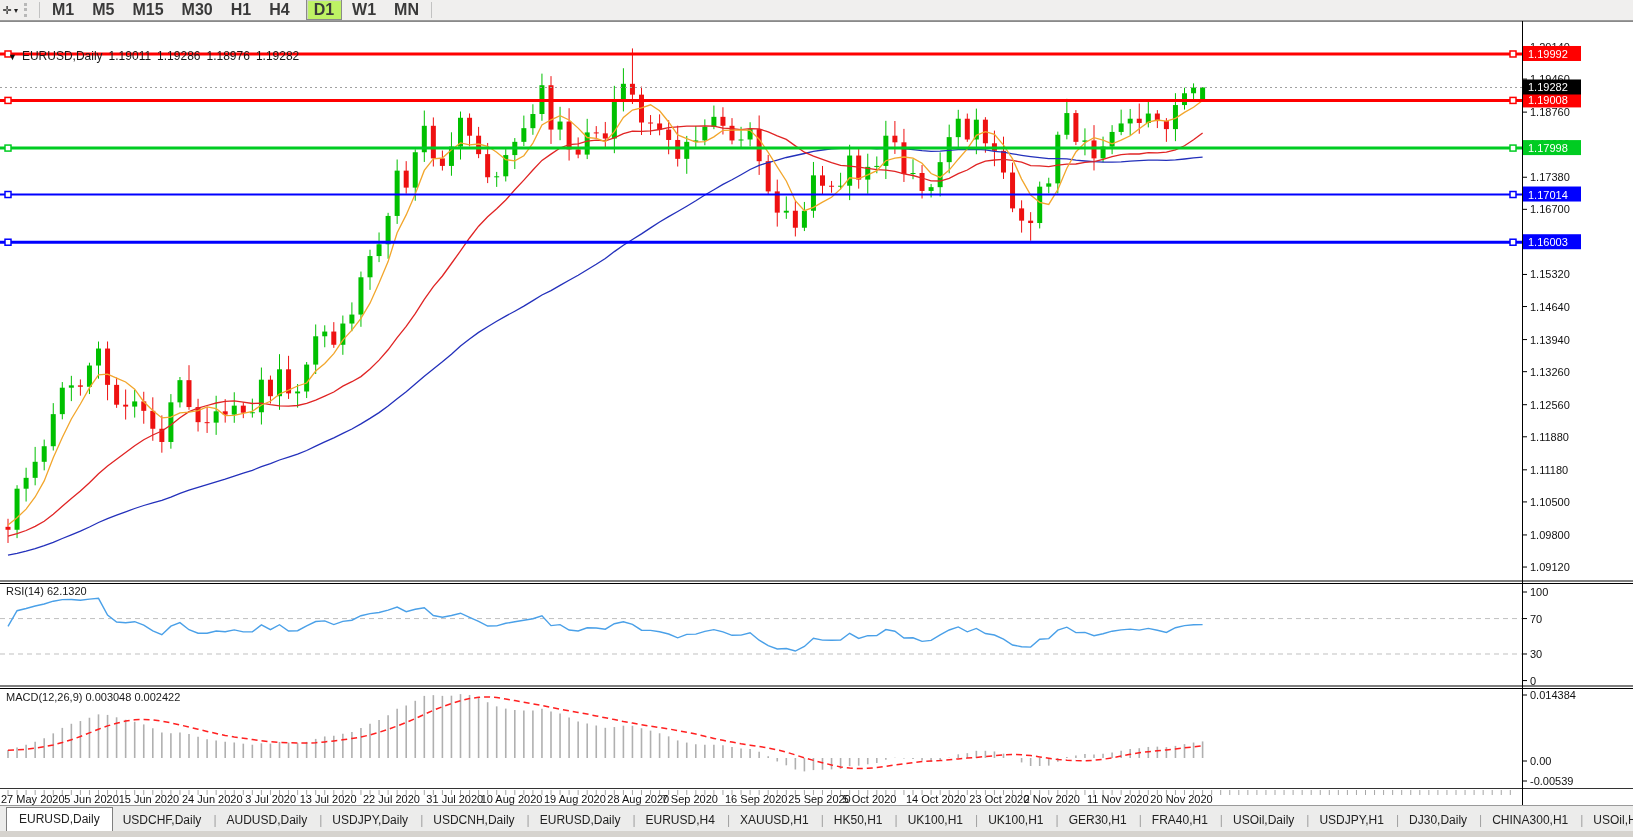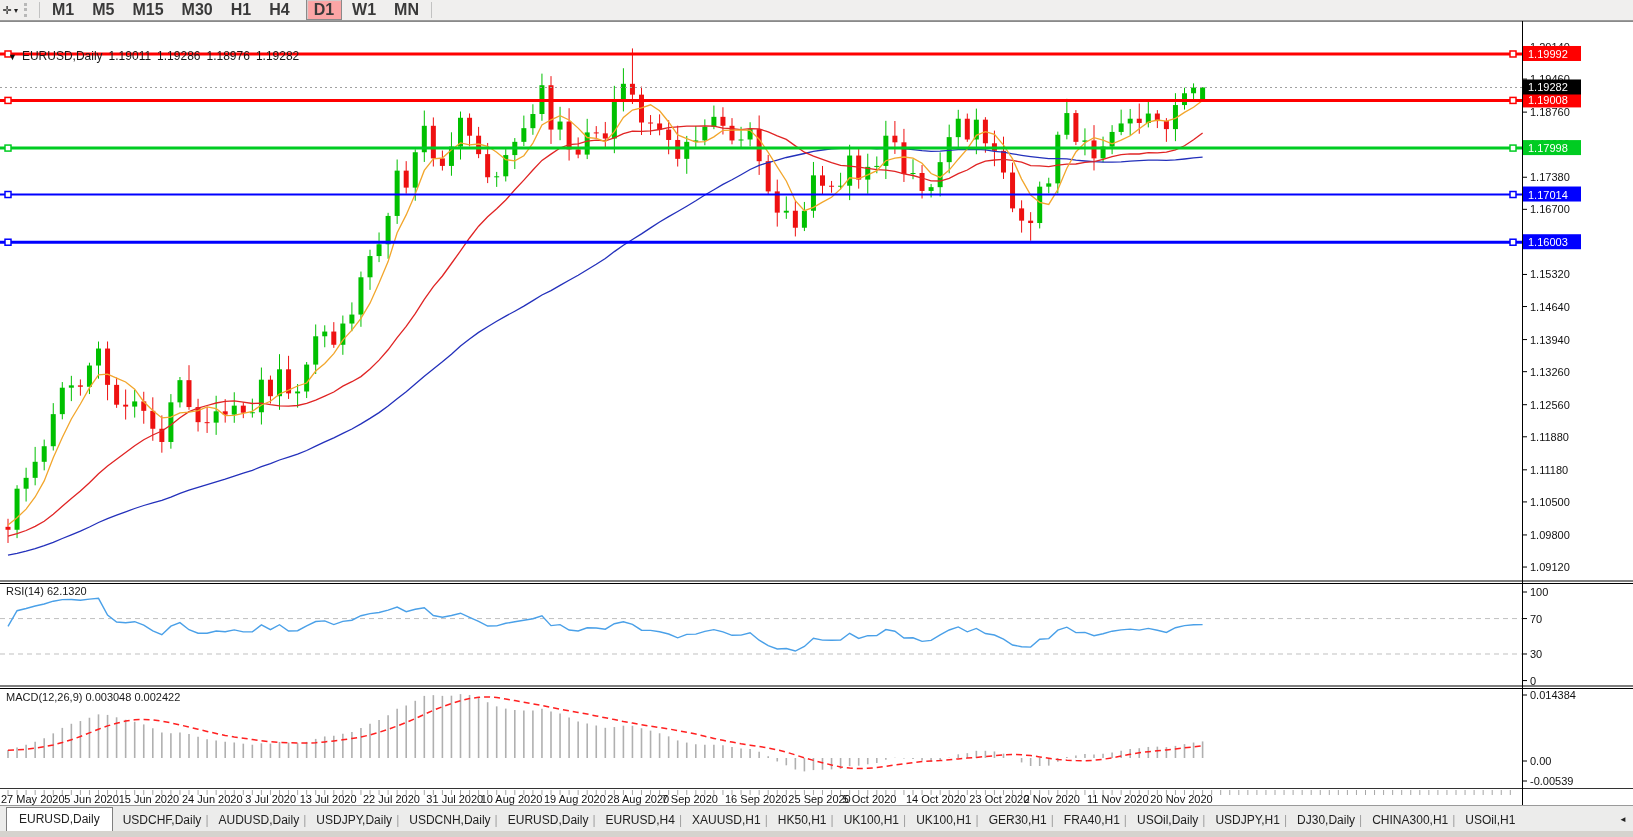--- a/index.html
+++ b/index.html
@@ -6,36 +6,36 @@
     font-family:"Liberation Sans",sans-serif;}
   #app{position:relative;width:1633px;height:837px;background:#fff;}
   
   #toolbar{position:absolute;left:0;top:0;width:1633px;height:20px;background:#f0efee;
     border-bottom:1px solid #9a9a9a;display:flex;align-items:center;z-index:5;font-size:11px;color:#333;}
   .tb-icon{width:14px;text-align:center;font-size:11px;color:#222;cursor:pointer;}
   .tb-drop{font-size:8px;color:#222;margin:0 4px 0 0;cursor:pointer;}
   .grip{width:5px;height:14px;border-left:3px dotted #b8b8b8;margin:0 4px 0 2px;}
   .sep{width:1px;height:16px;background:#c2c2c2;margin:0 3px;}
   .tf-btn{padding:1px 7px;margin:0 1px;color:#3a3a3a;font-weight:bold;font-size:16px;cursor:pointer;border:1px solid transparent;}
-  .tf-btn.active{background:#fca5a5;border:1px solid #8a8a8a;box-shadow:inset 1px 1px 1px #cfcfcf;text-align:center;}
+  .tf-btn.active{background:#bef264;border:1px solid #8a8a8a;box-shadow:inset 1px 1px 1px #cfcfcf;text-align:center;}
   
   .ovl{position:absolute;z-index:3;font-size:12px;color:#1a1a1a;white-space:nowrap;}
   #chart-title{left:8px;top:25px;margin-top:24px;}
   #chart-title .tri{font-size:9px;margin-right:5px;color:#111;}
   #chart-title span{margin-right:6px;}
   .ind-label{font-size:11px;color:#1a1a1a;}
   #rsi-label{left:6px;top:585px;}
   #macd-label{left:6px;top:691px;}
   
   #chart-svg{position:absolute;left:0;top:0;z-index:1;}
   #chart-svg text{font-family:"Liberation Sans",sans-serif;font-size:11px;fill:#111;}
   
   #tabbar{position:absolute;left:0;top:805px;width:1633px;height:26px;background:#ececeb;
     border-top:1px solid #9a9a9a;display:flex;align-items:flex-end;z-index:5;font-size:12px;color:#222;overflow:hidden;}
-  .tab{padding:4px 4px 5px 10px;cursor:pointer;white-space:nowrap;}
+  .tab{padding:4px 12px 5px 10px;cursor:pointer;white-space:nowrap;}
   .tab.active{background:#fff;border:1px solid #7f7f7f;border-bottom:none;margin-left:6px;padding:4px 12px 6px 12px;font-weight:normal;}
   .tab-sep{color:#9f9f9f;padding:4px 0 5px 0;}
   #tab-arrows{margin-left:auto;display:flex;align-items:center;height:100%;padding:0 6px;gap:6px;}
   .tab-arrow{font-size:8px;color:#222;cursor:pointer;}
   #bottom-strip{position:absolute;left:0;top:831px;width:1633px;height:6px;background:#d6d3ce;z-index:5;}
 </style>
 </head>
 <body>
 
 <div id="app">

